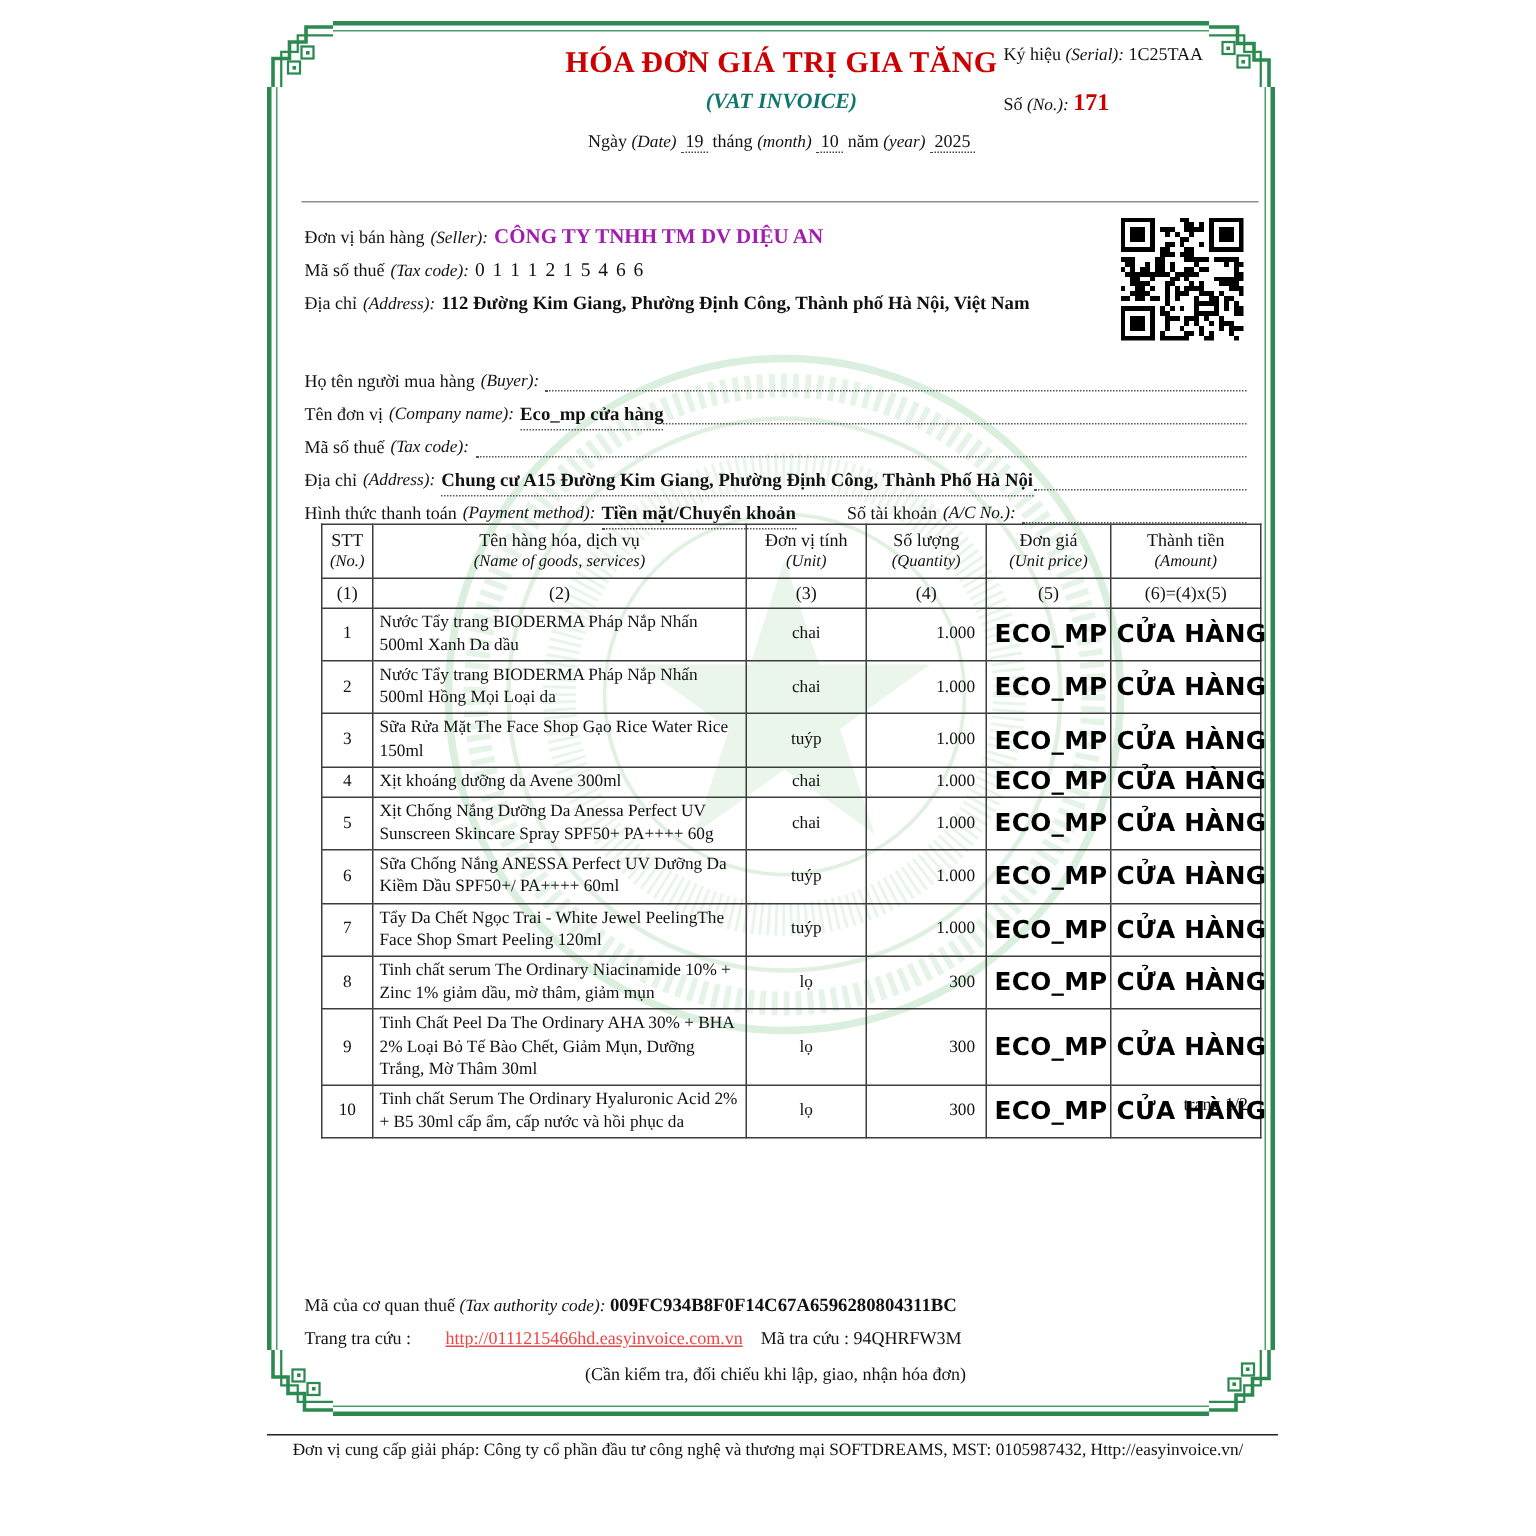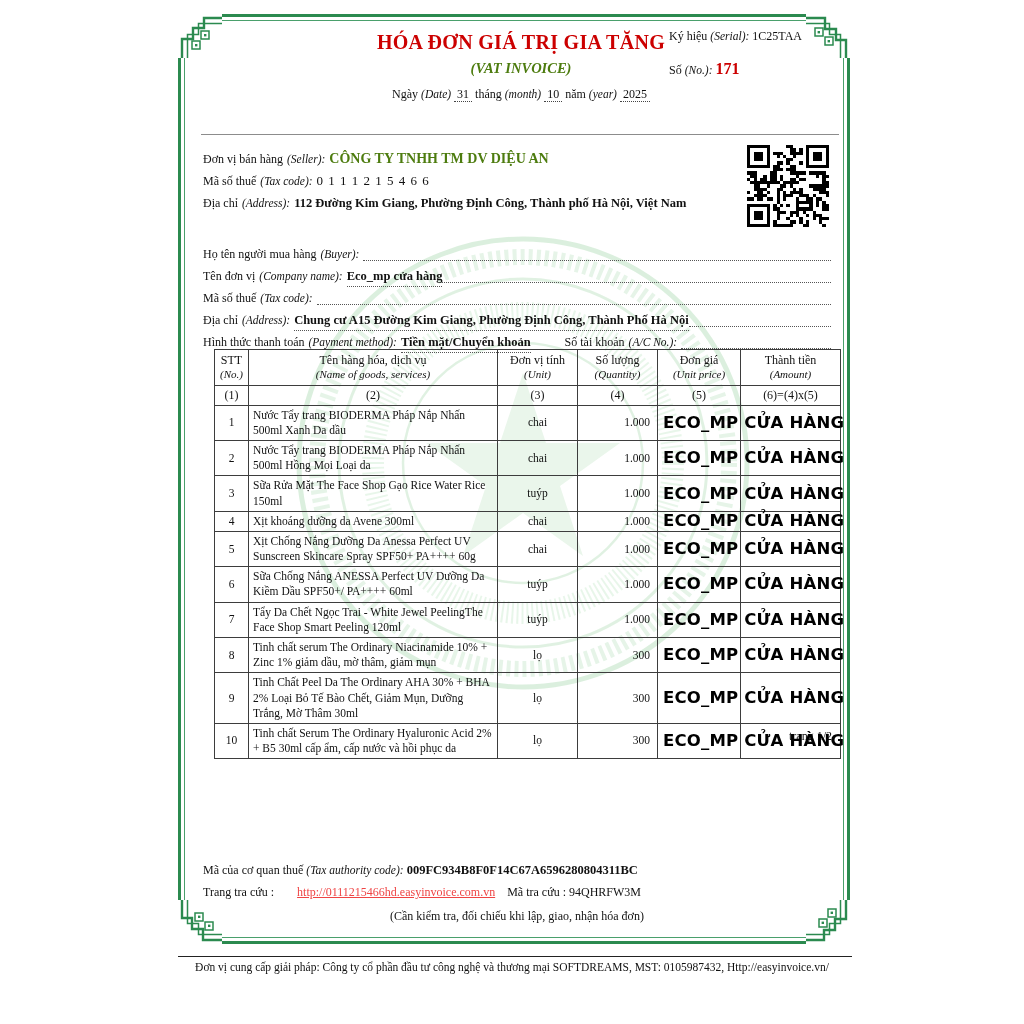--- a/index.html
+++ b/index.html
@@ -17,40 +17,40 @@
   .corner.br { right:-3px; bottom:-3px; transform:rotate(180deg); }
   .corner.bl { left:-3px; bottom:-3px; transform:rotate(270deg); }
 
   .watermark { position:absolute; left:112px; top:216px; width:460px; height:460px; z-index:0; opacity:.55; }
 
   .content { position:absolute; inset:0; z-index:1; }
 
   
   .title-block { position:absolute; left:160px; top:14px; width:360px; text-align:center; }
   .title { color:#cc0000; font-weight:bold; font-size:20px; letter-spacing:.3px;font-family:Liberation Serif, serif; }
-  .subtitle { color:#4d7c0f; font-weight:bold; font-style:italic; font-size:14.5px; margin-top:6px; }
+  .subtitle { color:#0f766e; font-weight:bold; font-style:italic; font-size:14.5px; margin-top:6px; }
   .date-line { font-size:12px; margin-top:10px; color:#111; }
   .date-line .en { font-style:italic; font-size:11.5px; }
   .date-line .num { border-bottom:1px dotted #444; padding:0 3px; }
 
   .serial-block { position:absolute; left:488px; top:12px; width:180px; font-size:12px; }
   .serial-block .row2 { margin-top:16px; }
   .serial-block .en { font-style:italic; font-size:11.5px; }
   .no-value { color:#cc0000; font-weight:bold; font-size:16px; }
 
   .hr-gray { position:absolute; left:20px; top:117px; width:638px; border-top:1.5px solid #8c8c8c; }
 
   
   .lbl { font-size:12px; }
   .en { font-style:italic; font-size:11.5px; }
   .val { font-weight:bold; font-size:12.5px; }
 
   .seller-block { position:absolute; left:22px; top:130px; width:540px; }
   .seller-block .sline { height:22px; line-height:22px; white-space:nowrap; }
-  .seller-name { color:#4d7c0f; font-weight:bold; font-size:14px; }
+  .seller-name { color:#a21caf; font-weight:bold; font-size:14px; }
   .seller-tax { font-weight:normal; font-size:13px; letter-spacing:1px; }
 
   .qr-box { position:absolute; left:566px; top:128px; width:82px; height:82px; background:#fff; }
   .qr-box svg { width:82px; height:82px; display:block; }
 
   .buyer-block { position:absolute; left:22px; top:226px; width:628px; }
   .fline { display:flex; height:22px; line-height:22px; white-space:nowrap; }
   .fline .fill { flex:1 1 auto; border-bottom:1px dotted #555; margin-bottom:4px; min-width:10px; }
   .fline .valu { border-bottom:1px dotted #555; }
   .fline .gap { width:34px; }
@@ -149,21 +149,21 @@
   </svg>
 
   <div class="content">
 
     <div class="title-block">
       <div class="title">HÓA ĐƠN GIÁ TRỊ GIA TĂNG</div>
       <div class="subtitle">(VAT INVOICE)</div>
       <div class="date-line">
         <span>Ngày</span>
         <span class="en">(Date)</span>
-        <span class="num">31</span>
+        <span class="num">19</span>
         <span>tháng</span>
         <span class="en">(month)</span>
         <span class="num">10</span>
         <span>năm</span>
         <span class="en">(year)</span>
         <span class="num">2025</span>
       </div>
     </div>
 
     <div class="serial-block">

